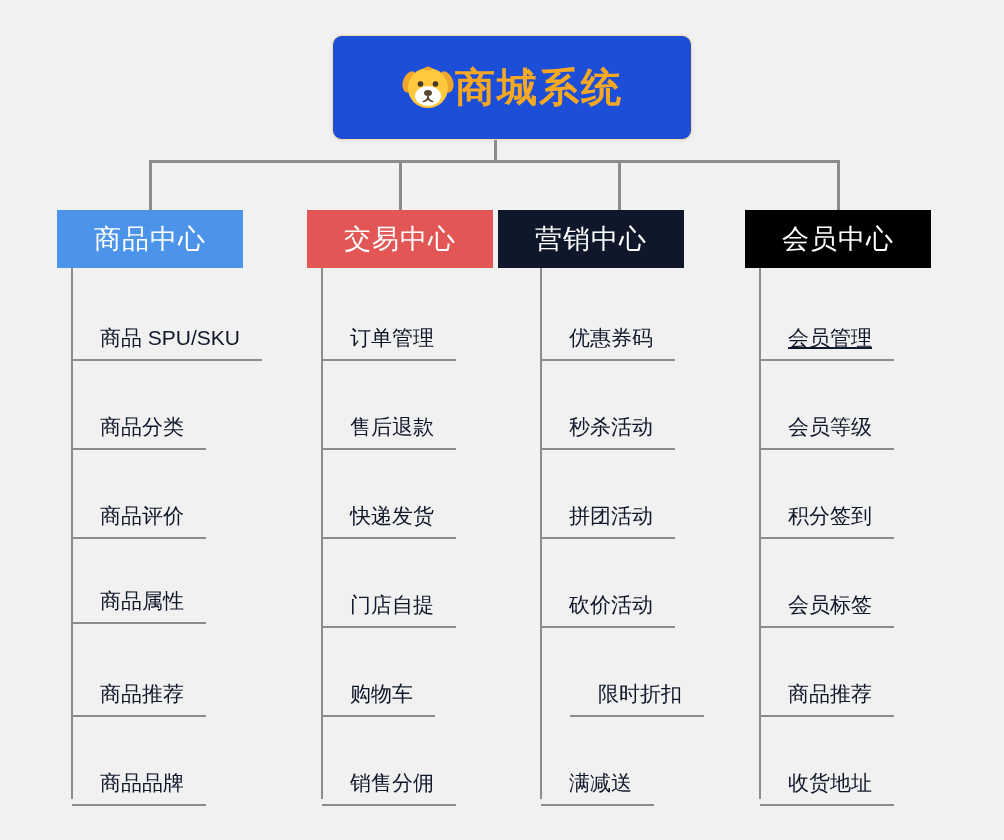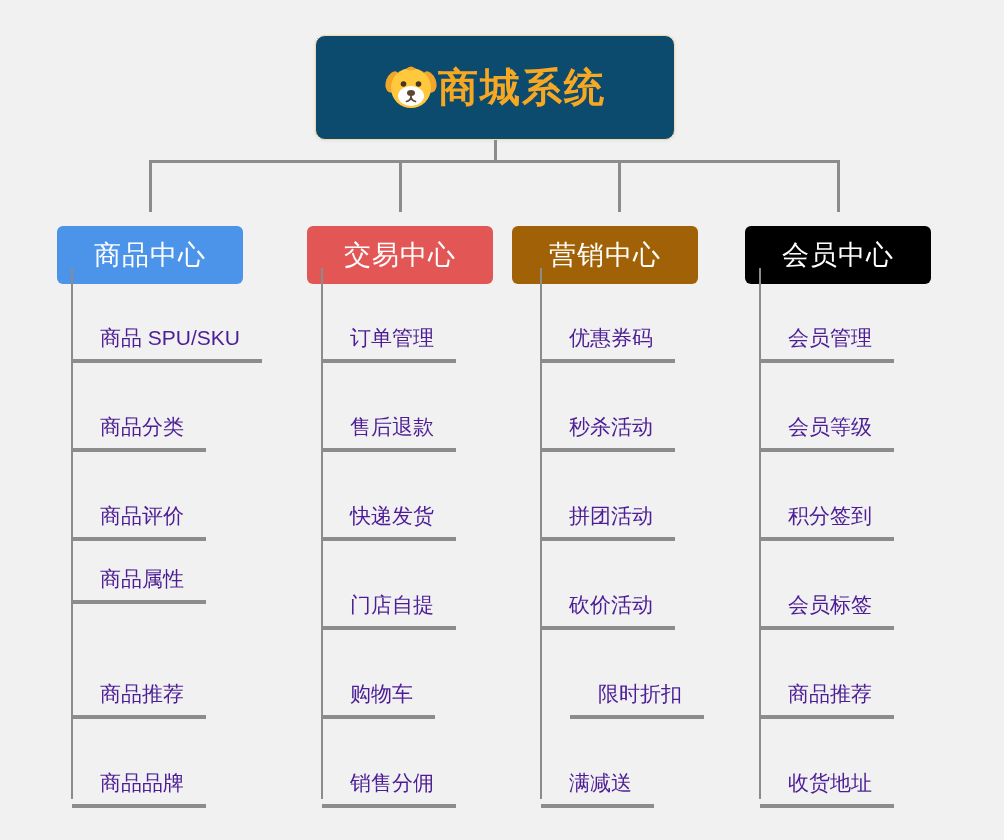--- a/index.html
+++ b/index.html
@@ -13,64 +13,63 @@
     height:840px;
     background:#f1f1f1;
     overflow:hidden;
   }
   .line{
     position:absolute;
     background:#8c8c8c;
   }
   #root-node{
     position:absolute;
-    left:315px; top:35px;
+    left:332px; top:35px;
     width:360px; height:105px;
-    background:#0c4a6e;
+    background:#1d4ed8;
     border:1px solid #f3dca8;
     border-radius:10px;
     box-shadow:0 1px 4px rgba(0,0,0,0.06);
     display:flex;
     align-items:center;
     justify-content:center;
     gap:0;
     box-sizing:border-box;
   }
   #root-title{
     font-size:40px;
     font-weight:bold;
     color:#f7a823;
     letter-spacing:2px;
     white-space:nowrap;
   }
   .branch-header{
     position:absolute;
     top:210px;
     width:186px; height:58px;
-    border-radius:6px;
+    border-radius:0;
     display:flex;
     align-items:center;
     justify-content:center;
     color:#ffffff;
     font-size:27px;
     letter-spacing:1px;
     box-sizing:border-box;
     cursor:default;
-    margin-top:16px;
   }
   .child-topic{
     position:absolute;
     height:40px;
-    border-bottom:4px solid #22c55e;
+    border-bottom:2px solid #22c55e;
     box-sizing:content-box;
     display:flex;
     align-items:flex-end;
     padding:0 22px 7px 28px;
     font-size:21px;
-    color:#4c1d95;
+    color:#0f172a;
     white-space:nowrap;
     cursor:default;
     text-align:right;
   }
 </style>
 </head>
 <body>
 
 <div id="canvas">
 
@@ -96,42 +95,42 @@
       <div class="line" style="left: 148.5px; top: 160px; width: 691px; height: 3px; background: rgb(140, 140, 140);"></div>
       <div class="line" style="left: 148.5px; top: 160px; width: 3px; height: 52px; background: rgb(140, 140, 140);"></div>
       <div class="line" style="left: 398.5px; top: 160px; width: 3px; height: 52px; background: rgb(140, 140, 140);"></div>
       <div class="line" style="left: 617.5px; top: 160px; width: 3px; height: 52px; background: rgb(140, 140, 140);"></div>
       <div class="line" style="left: 836.5px; top: 160px; width: 3px; height: 52px; background: rgb(140, 140, 140);"></div>
       <div class="branch-header" style="left: 57px; background: rgb(75, 148, 234);">商品中心</div>
       <div class="line" style="left: 71px; top: 268px; width: 2px; height: 531px; background: rgb(140, 140, 140);"></div>
       <div class="child-topic" style="left: 72px; top: 312px; border-bottom-color: rgb(140, 140, 140);">商品 SPU/SKU</div>
       <div class="child-topic" style="left: 72px; top: 401px; border-bottom-color: rgb(140, 140, 140);">商品分类</div>
       <div class="child-topic" style="left: 72px; top: 490px; border-bottom-color: rgb(140, 140, 140);">商品评价</div>
-      <div class="child-topic" style="left: 72px; top: 553px; border-bottom-color: rgb(140, 140, 140);">商品属性</div>
+      <div class="child-topic" style="left: 72px; top: 575px; border-bottom-color: rgb(140, 140, 140);">商品属性</div>
       <div class="child-topic" style="left: 72px; top: 668px; border-bottom-color: rgb(140, 140, 140);">商品推荐</div>
       <div class="child-topic" style="left: 72px; top: 757px; border-bottom-color: rgb(140, 140, 140);">商品品牌</div>
       <div class="branch-header" style="left: 307px; background: rgb(227, 86, 86);">交易中心</div>
       <div class="line" style="left: 321px; top: 268px; width: 2px; height: 531px; background: rgb(140, 140, 140);"></div>
       <div class="child-topic" style="left: 322px; top: 312px; border-bottom-color: rgb(140, 140, 140);">订单管理</div>
       <div class="child-topic" style="left: 322px; top: 401px; border-bottom-color: rgb(140, 140, 140);">售后退款</div>
       <div class="child-topic" style="left: 322px; top: 490px; border-bottom-color: rgb(140, 140, 140);">快递发货</div>
       <div class="child-topic" style="left: 322px; top: 579px; border-bottom-color: rgb(140, 140, 140);">门店自提</div>
       <div class="child-topic" style="left: 322px; top: 668px; border-bottom-color: rgb(140, 140, 140);">购物车</div>
       <div class="child-topic" style="left: 322px; top: 757px; border-bottom-color: rgb(140, 140, 140);">销售分佣</div>
-      <div class="branch-header" style="left: 512px; background: #a16207;">营销中心</div>
+      <div class="branch-header" style="left: 498px; background: #0f172a;">营销中心</div>
       <div class="line" style="left: 540px; top: 268px; width: 2px; height: 531px; background: rgb(140, 140, 140);"></div>
       <div class="child-topic" style="left: 541px; top: 312px; border-bottom-color: rgb(140, 140, 140);">优惠券码</div>
       <div class="child-topic" style="left: 541px; top: 401px; border-bottom-color: rgb(140, 140, 140);">秒杀活动</div>
       <div class="child-topic" style="left: 541px; top: 490px; border-bottom-color: rgb(140, 140, 140);">拼团活动</div>
       <div class="child-topic" style="left: 541px; top: 579px; border-bottom-color: rgb(140, 140, 140);">砍价活动</div>
       <div class="child-topic" style="left: 541px; top: 668px; border-bottom-color: rgb(140, 140, 140); margin-left: 29px;">限时折扣</div>
       <div class="child-topic" style="left: 541px; top: 757px; border-bottom-color: rgb(140, 140, 140);">满减送</div>
       <div class="branch-header" style="left: 745px; background: #000000;">会员中心</div>
       <div class="line" style="left: 759px; top: 268px; width: 2px; height: 531px; background: rgb(140, 140, 140);"></div>
-      <div class="child-topic" style="left: 760px; top: 312px; border-bottom-color: rgb(140, 140, 140);">会员管理</div>
+      <div class="child-topic" style="left: 760px; top: 312px; border-bottom-color: rgb(140, 140, 140); text-decoration: underline;">会员管理</div>
       <div class="child-topic" style="left: 760px; top: 401px; border-bottom-color: rgb(140, 140, 140);">会员等级</div>
       <div class="child-topic" style="left: 760px; top: 490px; border-bottom-color: rgb(140, 140, 140);">积分签到</div>
       <div class="child-topic" style="left: 760px; top: 579px; border-bottom-color: rgb(140, 140, 140);">会员标签</div>
       <div class="child-topic" style="left: 760px; top: 668px; border-bottom-color: rgb(140, 140, 140);">商品推荐</div>
       <div class="child-topic" style="left: 760px; top: 757px; border-bottom-color: rgb(140, 140, 140);">收货地址</div>
     </div>
 
 </div>
 
 </body></html>

